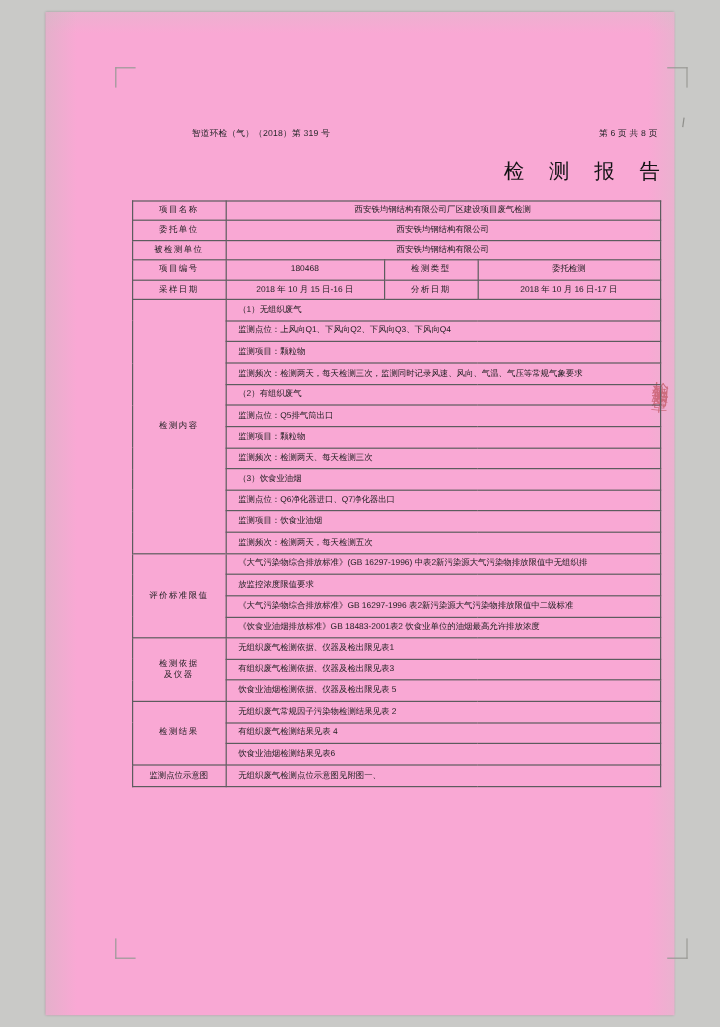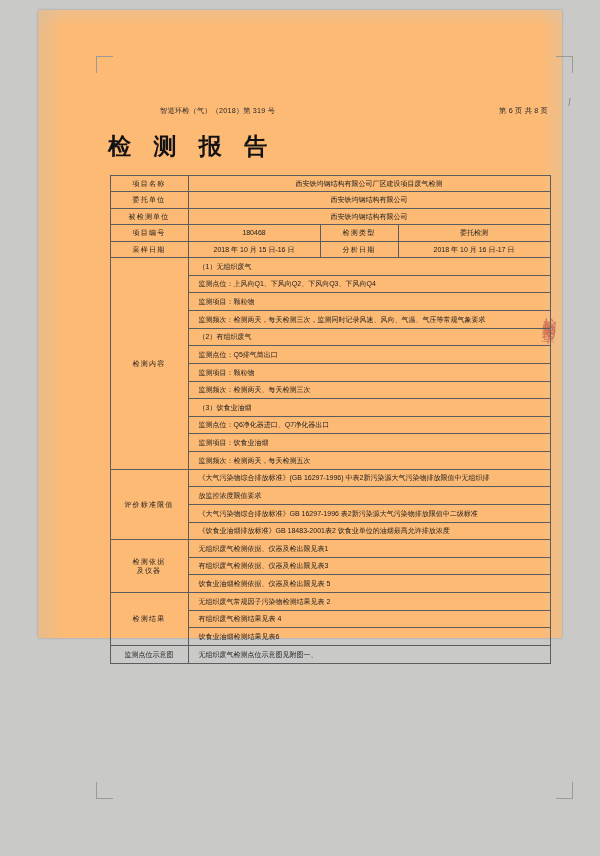--- a/index.html
+++ b/index.html
@@ -11,22 +11,22 @@
     height: 856px;
     background: #c9c9c7;
     font-family: "Liberation Sans", sans-serif;
     overflow: hidden;
   }
   .page {
     position: absolute;
     left: 38px;
     top: 10px;
     width: 524px;
-    height: 628px;
-    background: #fdba74;
+    height: 836px;
+    background: #f9a8d4;
     box-shadow: 0 0 2px rgba(0,0,0,0.25);
   }
   
   .page:before {
     content: "";
     position: absolute;
     left: 0; top: 0; right: 0; bottom: 0;
     background: linear-gradient(90deg, rgba(190,190,185,0.35) 0px, rgba(255,255,255,0) 26px),
                 linear-gradient(270deg, rgba(200,200,195,0.30) 0px, rgba(255,255,255,0) 22px),
                 linear-gradient(180deg, rgba(200,200,195,0.25) 0px, rgba(255,255,255,0) 18px);
@@ -52,23 +52,23 @@
   }
   .hdr-line {
     display: flex;
     justify-content: space-between;
     font-size: 7.2px;
     color: #27272a;
     letter-spacing: 0.2px;
     padding: 0 10px 0 58px;
   }
   .doc-title {
-    text-align: left;
-    font-size: 23px;
-    font-weight: bold;
+    text-align: right;
+    font-size: 17px;
+    font-weight: normal;
     letter-spacing: 8px;
     color: #121214;
     margin-top: 15px;
     margin-bottom: 13px;
     padding-left: 6px;
   }
   table.main {
     border-collapse: collapse;
     width: 440px;
     margin: 0 auto;

